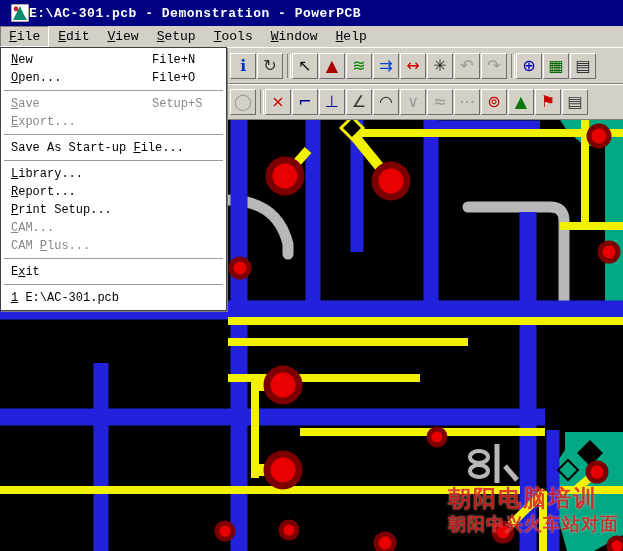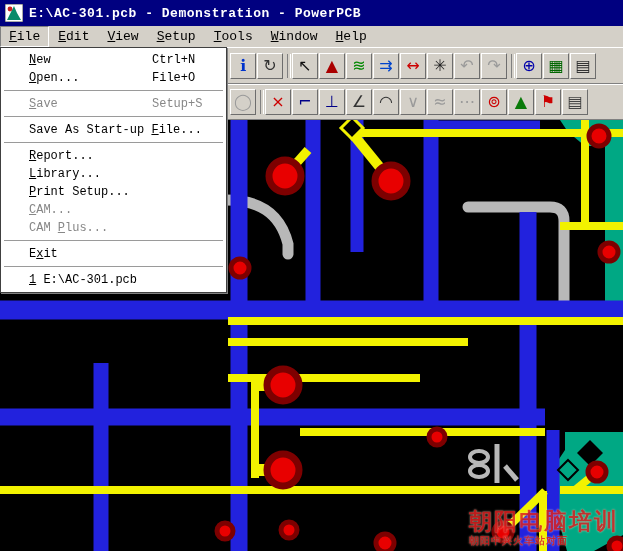--- a/index.html
+++ b/index.html
@@ -19,21 +19,21 @@
 
   .f-black{fill:var(--board-black);}
   .f-teal{fill:var(--plane-teal);}
   .s-gray{stroke:var(--trace-gray);fill:none;}
   .s-blue{stroke:var(--trace-blue);fill:none;}
   .s-yellow{stroke:var(--trace-yellow);fill:none;}
   .pad{fill:var(--pad-red);stroke:var(--pad-ring);}
 
   
   .titlebar{position:absolute;top:0;left:0;right:0;height:26px;z-index:6;
-    background:var(--titlebar);display:flex;align-items:center;gap:6px;padding:0 5px;}
+    background:var(--titlebar);display:flex;align-items:center;padding:0 11px;}
   .titlebar .title{color:var(--titlebar-text);font:bold 13px "Liberation Mono",monospace;
     white-space:nowrap;letter-spacing:0.5px;}
 
   .menubar{position:absolute;top:26px;left:0;right:0;height:21px;z-index:6;
     background:var(--chrome);display:flex;align-items:stretch;
     font-size:13px;color:#000;}
   .mb-item{display:flex;align-items:center;padding:0 8px;border:1px solid transparent;cursor:default;}
   .mb-item.open{border-color:#808080 #ffffff #ffffff #808080;}
 
   .toolbar{position:absolute;left:0;right:0;z-index:5;background:var(--chrome);
@@ -48,33 +48,33 @@
   .tb-glyph{font-family:"DejaVu Sans",sans-serif;font-size:16px;line-height:1;}
   .tb-sep{width:7px;height:26px;flex:0 0 7px;position:relative;}
   .tb-sep::after{content:"";position:absolute;left:3px;top:1px;bottom:1px;width:2px;
     border-left:1px solid #808080;border-right:1px solid #ffffff;}
 
   
   .file-menu{position:absolute;top:47px;left:0;width:227px;z-index:10;
     background:var(--menu-bg);border:1px solid #404040;
     box-shadow:1px 1px 0 #808080;padding:3px 1px;}
   .menu-item{position:relative;height:18px;display:flex;align-items:center;
-    padding-left:27px;font-size:12px;color:var(--menu-text);cursor:default;white-space:nowrap;}
+    padding-left:9px;font-size:12px;color:var(--menu-text);cursor:default;white-space:nowrap;}
   .menu-item.disabled{color:var(--menu-disabled);}
   .mi-shortcut{position:absolute;left:150px;}
   .menu-sep{height:2px;border-top:1px solid #9a9a9a;border-bottom:1px solid #ffffff;margin:3px 2px;}
   u{text-decoration:underline;}
 
   
-  .watermark{position:absolute;right:4px;bottom:4px;z-index:4;text-align:left;
+  .watermark{position:absolute;right:4px;bottom:16px;z-index:4;text-align:left;
     color:var(--watermark-red);opacity:0.85;
     font-family:"DejaVu Sans",sans-serif;font-weight:bold;
     text-shadow:0 0 2px rgba(255,230,200,0.9);}
   .watermark .wm1{font-size:23px;letter-spacing:2px;line-height:1.1;}
-  .watermark .wm2{font-size:10px;letter-spacing:1px;line-height:1.3;}
+  .watermark .wm2{font-size:18px;letter-spacing:1px;line-height:1.3;}
 </style>
 </head>
 <body>
 
 <svg id="pcb" width="623" height="551" viewBox="0 0 623 551">
   <rect x="0" y="120" width="623" height="431" class="f-black"></rect>
 
   <g>
     <polygon class="f-teal" points="560,120 623,120 623,146 585,146 568,132"></polygon>
     <rect class="f-teal" x="605" y="120" width="18" height="190"></rect>
@@ -256,41 +256,44 @@
       <span class="tb-glyph" style="color: rgb(204, 0, 0);">⚑</span>
     </div>
     <div class="tb-btn">
       <span class="tb-glyph" style="color: rgb(68, 68, 68);">▤</span>
     </div>
   </div>
 
 <div class="file-menu" id="file-menu-items">
     <div class="menu-item">
       <span class="mi-label"><u>N</u>ew</span>
-      <span class="mi-shortcut">Ctrl+N</span>
+      <span class="mi-shortcut">File+N</span>
     </div>
     <div class="menu-item">
       <span class="mi-label"><u>O</u>pen...</span>
       <span class="mi-shortcut">File+O</span>
     </div>
     <div class="menu-sep"></div>
     <div class="menu-item disabled">
       <span class="mi-label"><u>S</u>ave</span>
       <span class="mi-shortcut">Setup+S</span>
     </div>
+    <div class="menu-item disabled">
+      <span class="mi-label"><u>E</u>xport...</span>
+    </div>
     <div class="menu-sep"></div>
     <div class="menu-item">
       <span class="mi-label">Save As Start-up <u>F</u>ile...</span>
     </div>
     <div class="menu-sep"></div>
     <div class="menu-item">
+      <span class="mi-label"><u>L</u>ibrary...</span>
+    </div>
+    <div class="menu-item">
       <span class="mi-label"><u>R</u>eport...</span>
-    </div>
-    <div class="menu-item">
-      <span class="mi-label"><u>L</u>ibrary...</span>
     </div>
     <div class="menu-item">
       <span class="mi-label"><u>P</u>rint Setup...</span>
     </div>
     <div class="menu-item disabled">
       <span class="mi-label"><u>C</u>AM...</span>
     </div>
     <div class="menu-item disabled">
       <span class="mi-label">CAM <u>P</u>lus...</span>
     </div>

